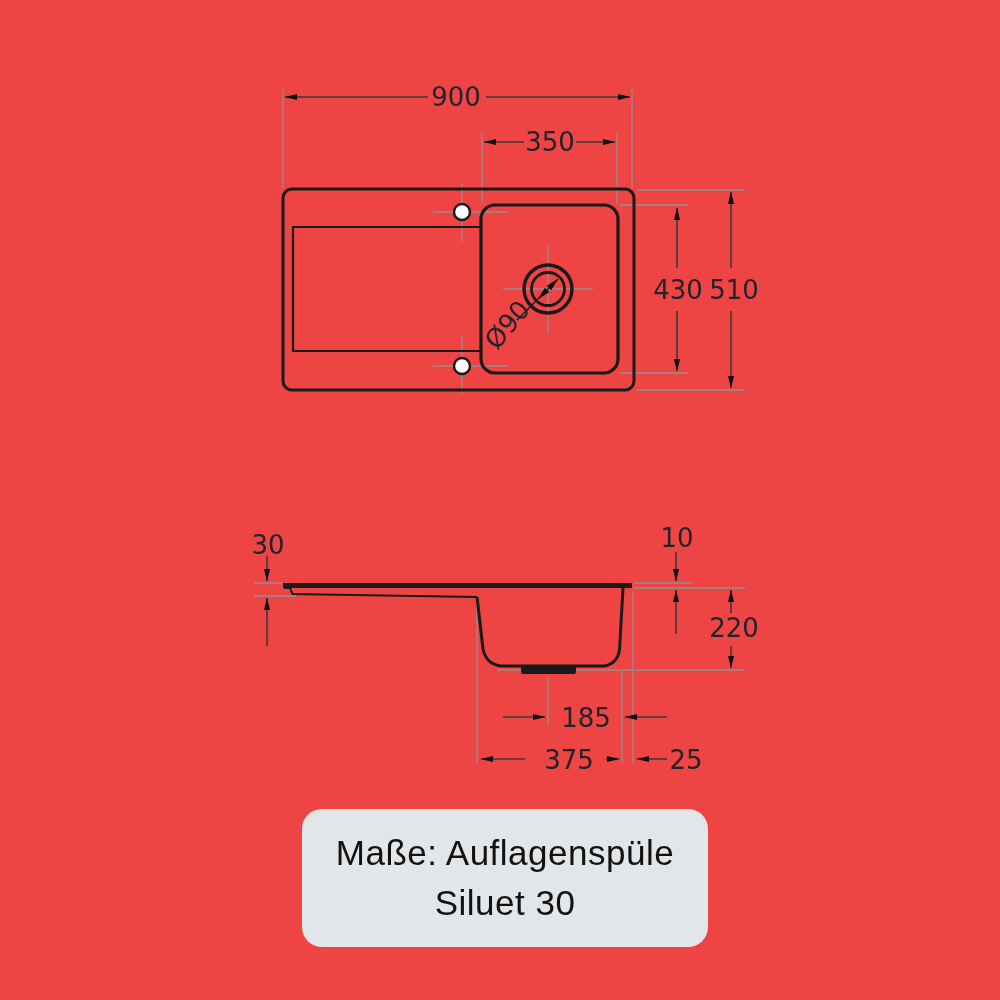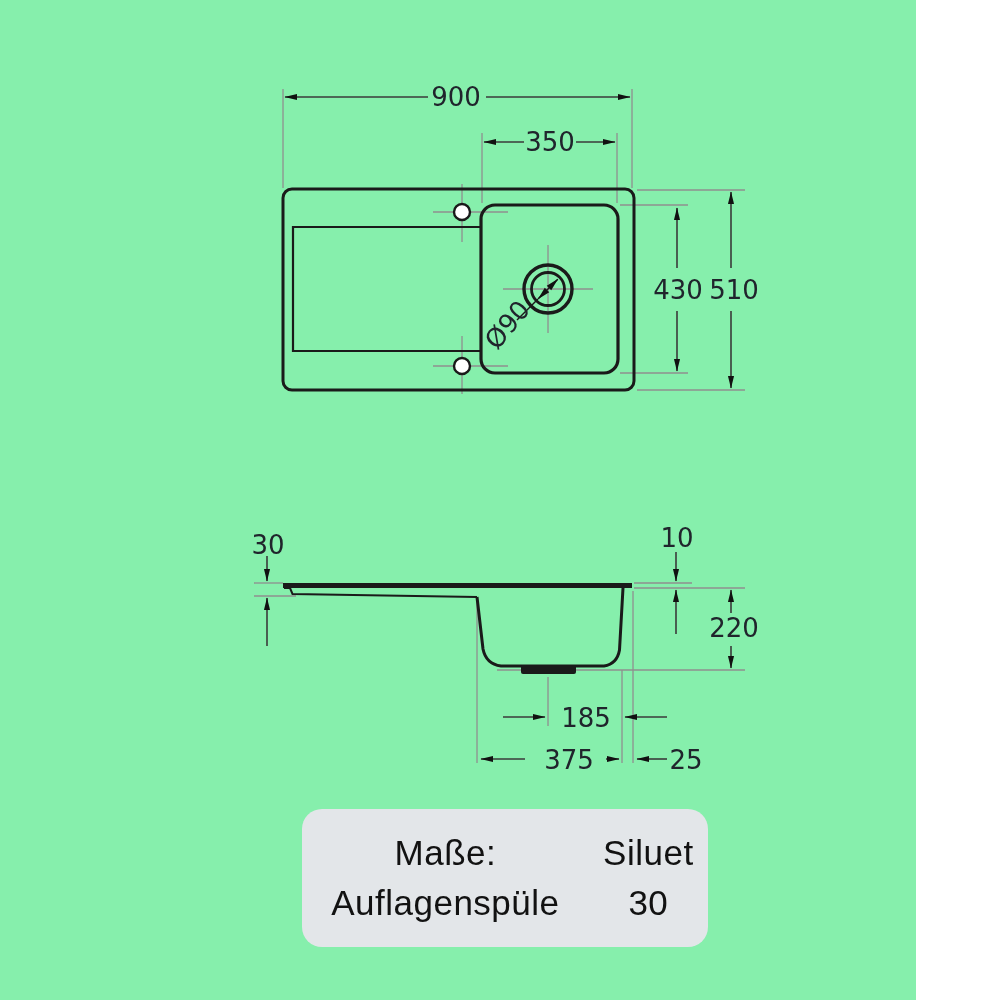--- a/index.html
+++ b/index.html
@@ -1,21 +1,21 @@
 <!DOCTYPE html>
 <html><head>
 <meta charset="utf-8">
 <style>
   html,body{margin:0;padding:0;background:#ffffff;}
-  .stage{position:relative;width:916px;height:1000px;background:#86efac;overflow:hidden;
+  .stage{position:relative;width:1000px;height:1000px;background:#ef4444;overflow:hidden;
          font-family:"DejaVu Sans",sans-serif;}
   svg{position:absolute;left:0;top:0;}
   .dimtext{font-family:"DejaVu Sans",sans-serif;font-size:26px;fill:#20242c;}
   .caption-box{position:absolute;left:302px;top:809px;width:406px;height:138px;
-               background:#e3e6e9;border-radius:20px;display:flex;flex-direction:row;
+               background:#e3e6e9;border-radius:20px;display:flex;flex-direction:column;
                align-items:center;justify-content:center;
                font-family:"Liberation Sans",sans-serif;font-size:35px;line-height:1.42;
                color:#121212;text-align:center;letter-spacing:0.5px;}
 </style>
 </head>
 <body>
 
 <div class="stage">
 
 <svg width="1000" height="1000" viewBox="0 0 1000 1000">

